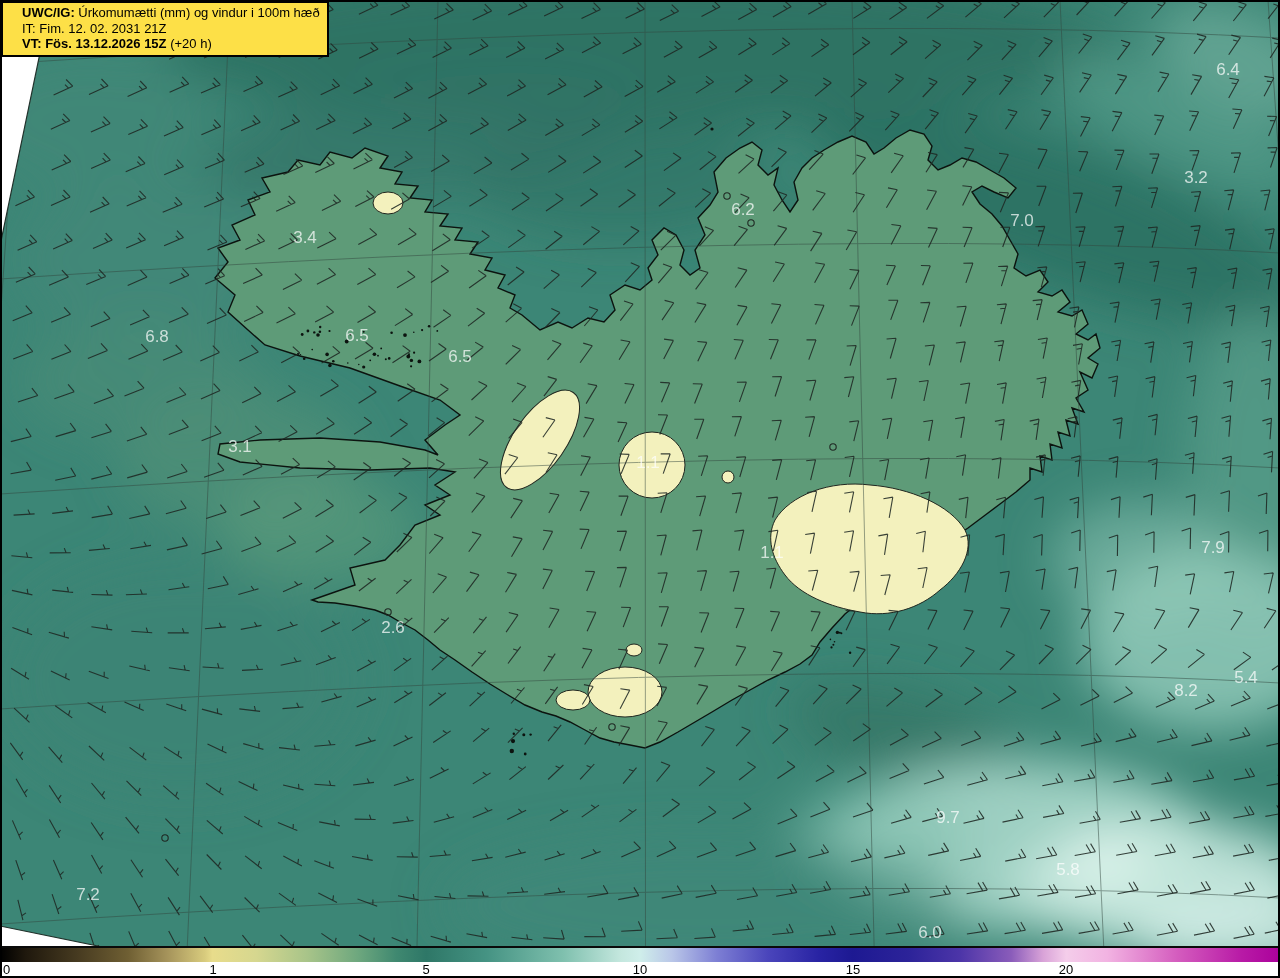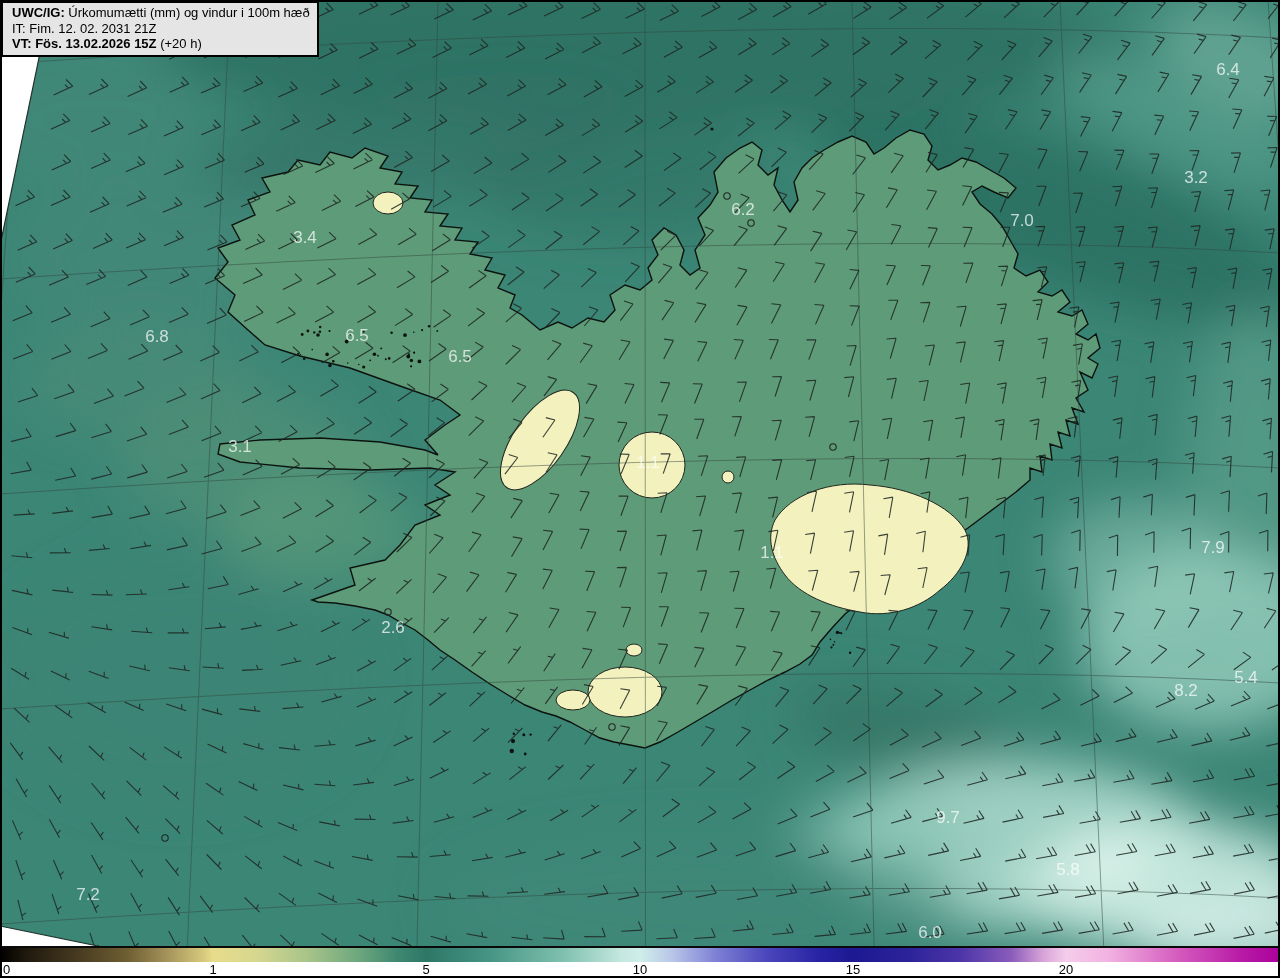--- a/index.html
+++ b/index.html
@@ -1,22 +1,22 @@
 <!DOCTYPE html>
 <html><head>
 <meta charset="utf-8">
 <style>
   html,body{margin:0;padding:0;background:#666;}
   #stage{position:relative;width:1280px;height:978px;background:#fff;overflow:hidden;
          font-family:"Liberation Sans","DejaVu Sans",sans-serif;box-sizing:border-box;}
   #map-wrap{position:absolute;left:0;top:0;width:1028px;height:946px;}
   #map-svg{display:block;}
   
-  .tbox{position:absolute;left:1px;top:1px;background:#e5e5e5;border:2px solid #000;
-        padding:2px 7px 3px 9px;z-index:5;}
+  .tbox{position:absolute;left:1px;top:1px;background:#fde047;border:2px solid #000;
+        padding:2px 7px 3px 19px;z-index:5;}
   .tline{font-size:13px;line-height:15.5px;color:#000;white-space:nowrap;}
   .tline b{font-weight:bold;}
   
   #cbar{position:absolute;left:0;top:946px;width:1280px;height:32px;background:#fff;}
   #cbar-line-top{position:absolute;left:0;top:0;width:100%;height:2px;background:#0a0a0a;}
   #cbar-bar{position:absolute;left:0;top:2px;width:100%;height:14px;}
   #cbar-line-bot{position:absolute;left:0;top:16px;width:100%;height:1px;background:#0a0a0a;}
   #cbar-labels{position:absolute;left:0;top:16px;width:100%;height:16px;background:#fff;}
   .cbar-tick{position:absolute;top:0;font-size:13px;color:#000;transform:translateX(-50%);}
   .cbar-tick.left{transform:none;}
@@ -238,21 +238,21 @@
       <polygon points="0,0 51,0 0,246" fill="#ffffff"></polygon>
       <line x1="51" y1="0" x2="0" y2="246" stroke="#20302a" stroke-width="1.2"></line>
       <polygon points="0,926 98,946 0,946" fill="#ffffff"></polygon>
       <line x1="0" y1="926" x2="98" y2="946" stroke="#20302a" stroke-width="1.2"></line>
     </svg>
   </div>
 
   <div class="tbox">
     <div class="tline"><b>UWC/IG:</b> <span>Úrkomumætti (mm) og vindur i 100m hæð</span></div>
     <div class="tline"><span>IT:</span> <span>Fim. 12. 02. 2031 21Z</span></div>
-    <div class="tline"><b><span>VT:</span> <span>Fös. 13.02.2026 15Z</span></b> <span>(+20 h)</span></div>
+    <div class="tline"><b><span>VT:</span> <span>Fös. 13.12.2026 15Z</span></b> <span>(+20 h)</span></div>
   </div>
 
   <div id="cbar">
     <div id="cbar-line-top"></div>
     <div id="cbar-bar" style="background: linear-gradient(to right, rgb(0, 0, 0) 0%, rgb(31, 24, 13) 2%, rgb(70, 58, 32) 6%, rgb(111, 95, 51) 10%, rgb(164, 146, 90) 13%, rgb(216, 203, 125) 16%, rgb(232, 220, 139) 16.6%, rgb(214, 215, 143) 20%, rgb(168, 196, 137) 24%, rgb(109, 167, 126) 28%, rgb(63, 136, 112) 31%, rgb(46, 119, 103) 33.3%, rgb(69, 147, 131) 38%, rgb(127, 192, 174) 44%, rgb(196, 231, 222) 48.5%, rgb(207, 238, 234) 50%, rgb(185, 198, 232) 52.5%, rgb(125, 127, 212) 56%, rgb(74, 69, 187) 60%, rgb(40, 35, 163) 64%, rgb(29, 25, 146) 66.6%, rgb(44, 35, 153) 71%, rgb(76, 53, 168) 75%, rgb(138, 92, 186) 79%, rgb(217, 163, 216) 81.5%, rgb(244, 205, 234) 83.3%, rgb(242, 179, 226) 86.5%, rgb(212, 92, 190) 92%, rgb(184, 26, 166) 97%, rgb(171, 1, 155) 100%);"></div>
     <div id="cbar-line-bot"></div>
     <div id="cbar-labels">
         <span class="cbar-tick left" style="left: 3px;">0</span>
         <span class="cbar-tick" style="left: 213px;">1</span>
         <span class="cbar-tick" style="left: 426px;">5</span>

